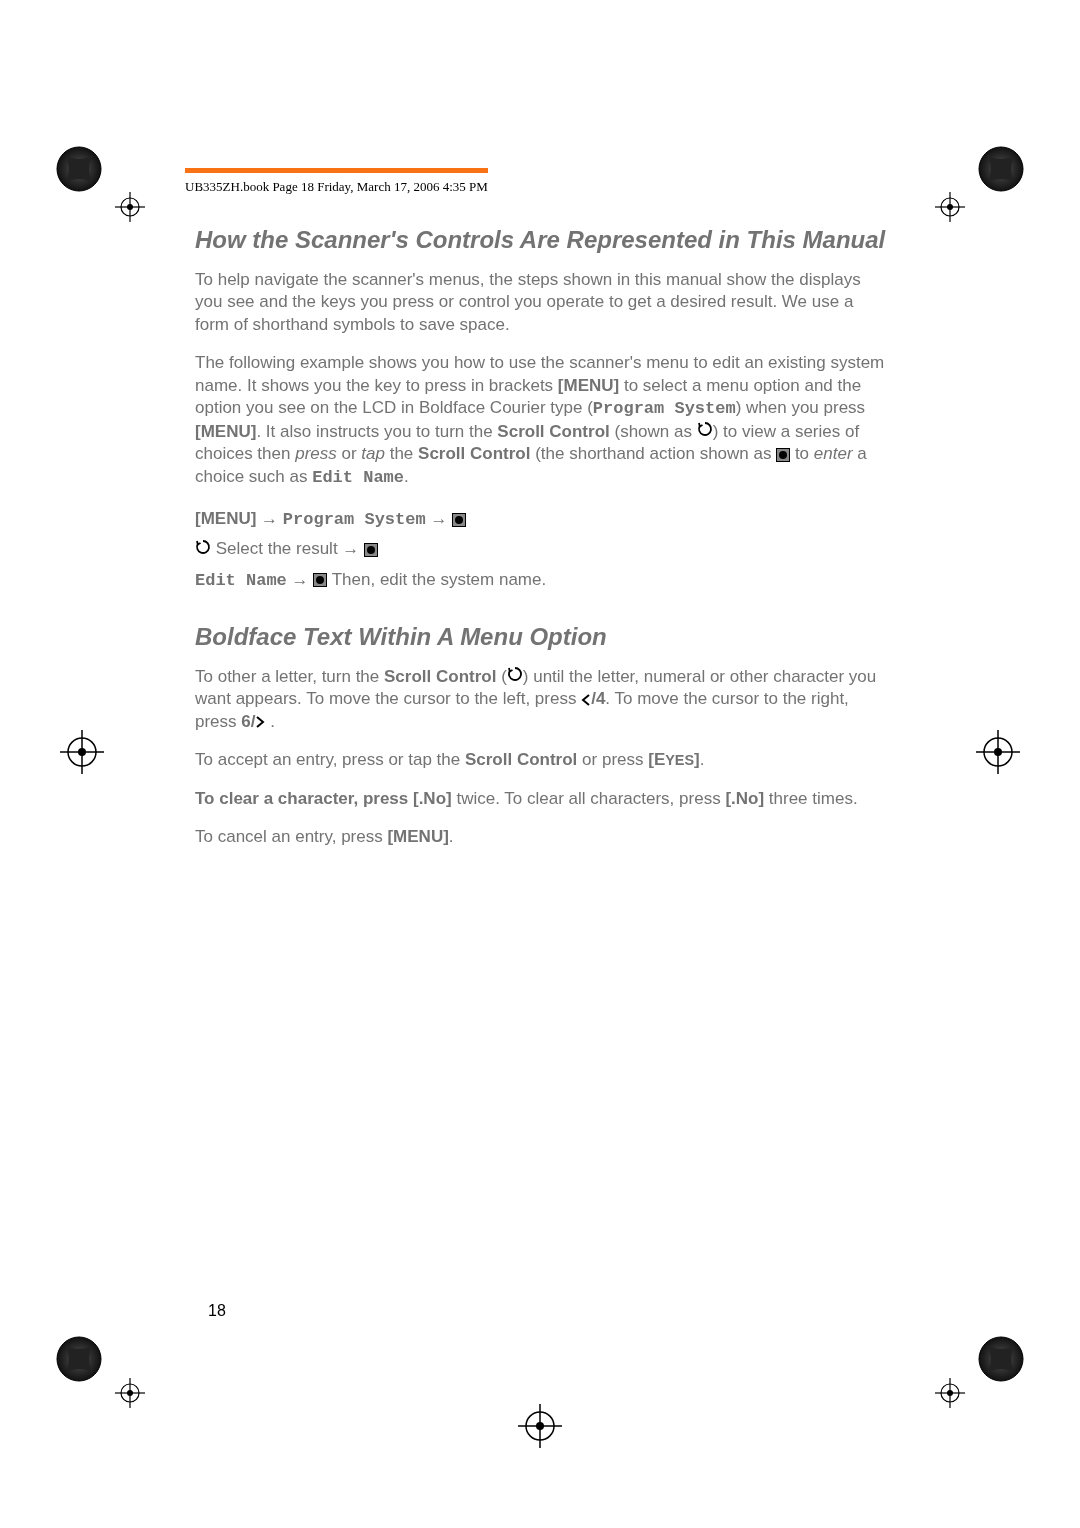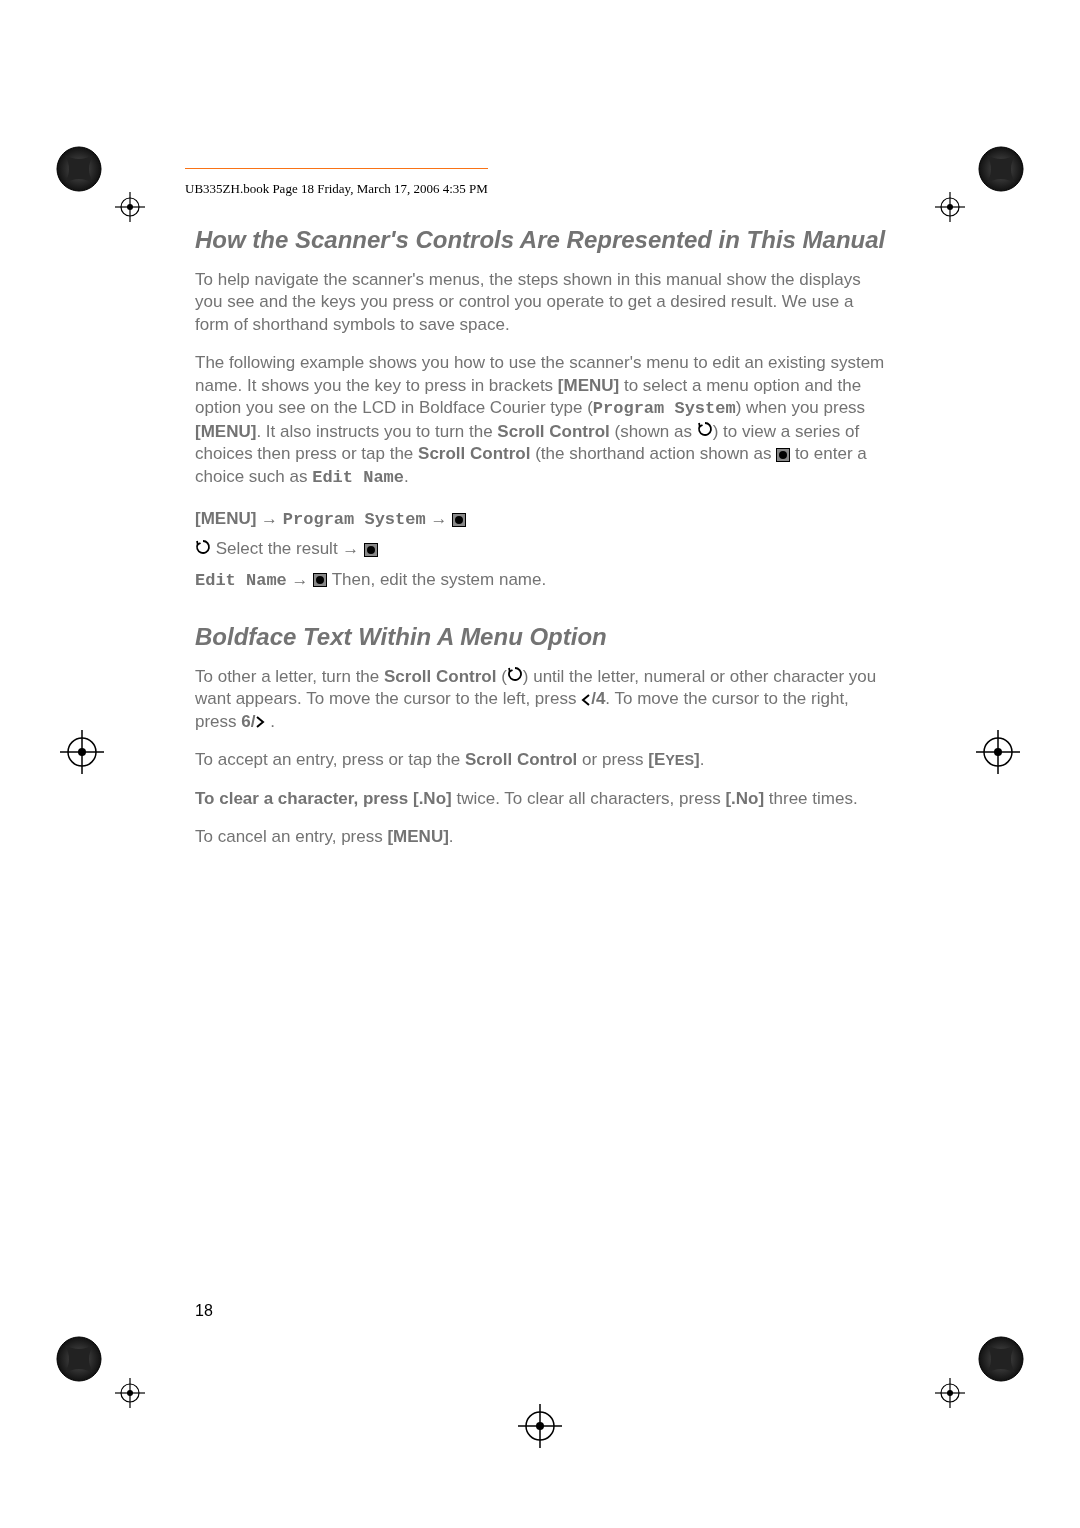--- a/index.html
+++ b/index.html
@@ -49,22 +49,22 @@
       position: absolute;
       top: 168px;
       left: 185px;
       font-size: 13px;
       font-family: "Times New Roman", serif;
       color: #000;
     }
     
     .header-line .overline {
       display: inline-block;
-      border-top: 1px solid #f97316;
-      padding-top: 12px;
+      border-top: 5px solid #f97316;
+      padding-top: 6px;
     }
     
     .content {
       position: absolute;
       top: 225px;
       left: 195px;
       width: 695px;
       color: #737373;
     }
     
@@ -85,20 +85,21 @@
     .mono {
       font-family: "Courier New", monospace;
       font-weight: bold;
     }
     
     .bold {
       font-weight: bold;
     }
     
     .italic {
+      font-style: italic;
     }
     
     .arrow {
       font-family: Arial, sans-serif;
     }
     
     .circle-dot {
       display: inline-block;
       width: 14px;
       height: 14px;
@@ -120,21 +121,21 @@
     }
     
     .circle-arrow {
       display: inline-block;
       vertical-align: middle;
     }
     
     .page-number {
       position: absolute;
       bottom: 208px;
-      left: 195px;
+      left: 208px;
       font-size: 16px;
     }
     
     .step-line {
       font-size: 17px;
       line-height: 1.6;
       margin-bottom: 2px;
     }
     
     .steps-block {

